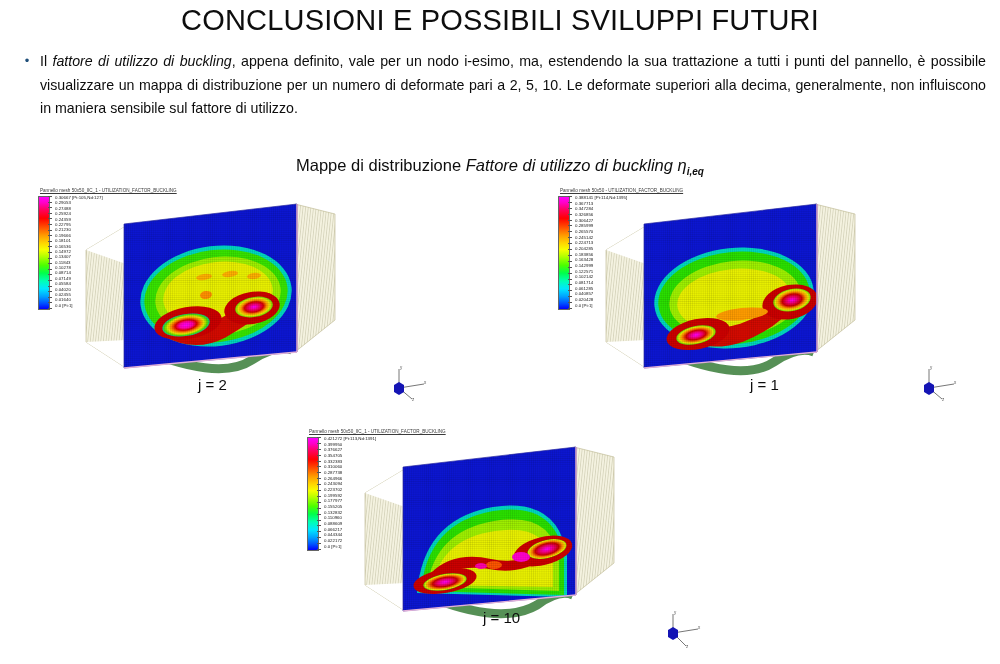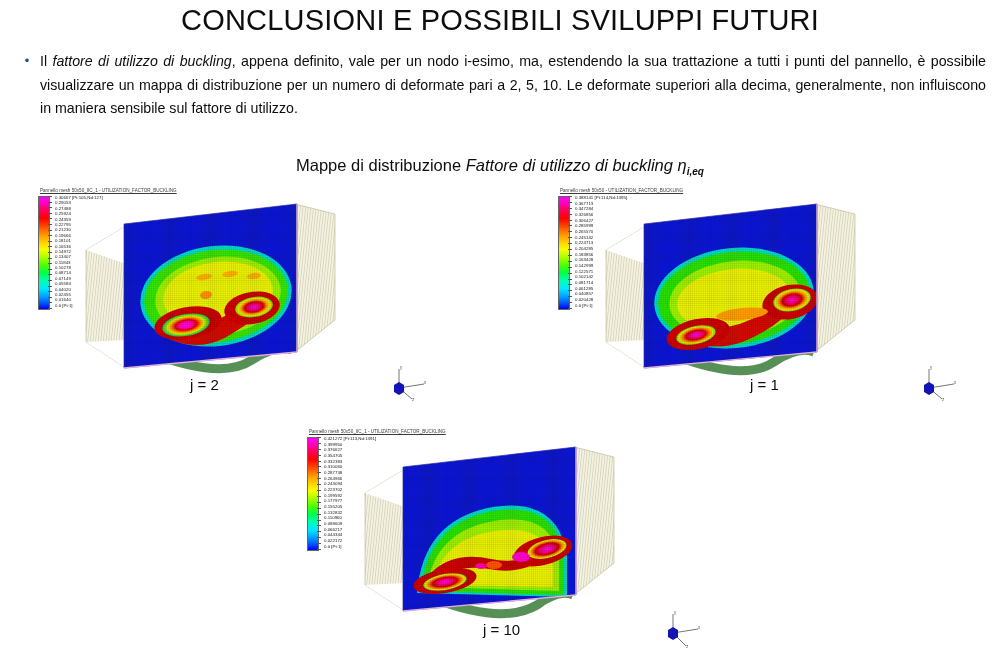--- a/index.html
+++ b/index.html
@@ -260,21 +260,21 @@
           <ellipse cx="124" cy="103" rx="6" ry="4" fill="#ff9000" transform="rotate(-8 124 103)"></ellipse>
 
           <rect x="40" y="8" width="180" height="172" fill="url(#meshA)"></rect>
         </g>
         <polygon points="42,32 215,12 215,160 42,176" fill="none" stroke="#2a2aa0" stroke-width="0.7"></polygon>
         <line x1="215" y1="12" x2="215" y2="160" stroke="#d0a0c8" stroke-width="1.6"></line>
         <line x1="42" y1="176" x2="215" y2="160" stroke="#e0b0d8" stroke-width="1.4"></line>
       </svg>
     </div>
 
-    <div class="jlabel" style="left:156px;top:188px;">j = 2</div>
+    <div class="jlabel" style="left:164px;top:188px;">j = 2</div>
 
     <div class="triad" style="left:345px;top:176px;">
       <svg width="50" height="38" viewBox="0 0 50 38">
         <line x1="20" y1="24" x2="20" y2="5" stroke="#777" stroke-width="1"></line>
         <line x1="20" y1="24" x2="45" y2="20" stroke="#777" stroke-width="1"></line>
         <line x1="20" y1="24" x2="33" y2="35" stroke="#777" stroke-width="1"></line>
         <polygon points="20,18 25,21 25,28 20,31 15,28 15,21" fill="#1414b4"></polygon>
         <text x="21" y="5" font-size="4.5" fill="#555" font-family="Liberation Sans, sans-serif">y</text>
         <text x="45" y="20" font-size="4.5" fill="#555" font-family="Liberation Sans, sans-serif">x</text>
         <text x="33" y="37" font-size="4.5" fill="#555" font-family="Liberation Sans, sans-serif">z</text>
@@ -517,21 +517,21 @@
           <ellipse cx="133" cy="130" rx="8" ry="4" fill="#ff5500"></ellipse>
           <ellipse cx="120" cy="131" rx="6" ry="3" fill="#ff00aa"></ellipse>
           <rect x="40" y="8" width="180" height="172" fill="url(#meshC)"></rect>
         </g>
         <polygon points="42,32 215,12 215,160 42,176" fill="none" stroke="#2a2aa0" stroke-width="0.7"></polygon>
         <line x1="215" y1="12" x2="215" y2="160" stroke="#d0a0c8" stroke-width="1.6"></line>
         <line x1="42" y1="176" x2="215" y2="160" stroke="#e0b0d8" stroke-width="1.4"></line>
       </svg>
     </div>
 
-    <div class="jlabel" style="left:180px;top:192px;">j = 10</div>
+    <div class="jlabel" style="left:180px;top:180px;">j = 10</div>
 
     <div class="triad" style="left:350px;top:180px;">
       <svg width="50" height="40" viewBox="0 0 50 40">
         <line x1="20" y1="24" x2="20" y2="5" stroke="#777" stroke-width="1"></line>
         <line x1="20" y1="24" x2="45" y2="20" stroke="#777" stroke-width="1"></line>
         <line x1="20" y1="24" x2="33" y2="37" stroke="#777" stroke-width="1"></line>
         <polygon points="20,18 25,21 25,28 20,31 15,28 15,21" fill="#1414b4"></polygon>
         <text x="21" y="5" font-size="4.5" fill="#555" font-family="Liberation Sans, sans-serif">y</text>
         <text x="45" y="20" font-size="4.5" fill="#555" font-family="Liberation Sans, sans-serif">x</text>
         <text x="33" y="39" font-size="4.5" fill="#555" font-family="Liberation Sans, sans-serif">z</text>

